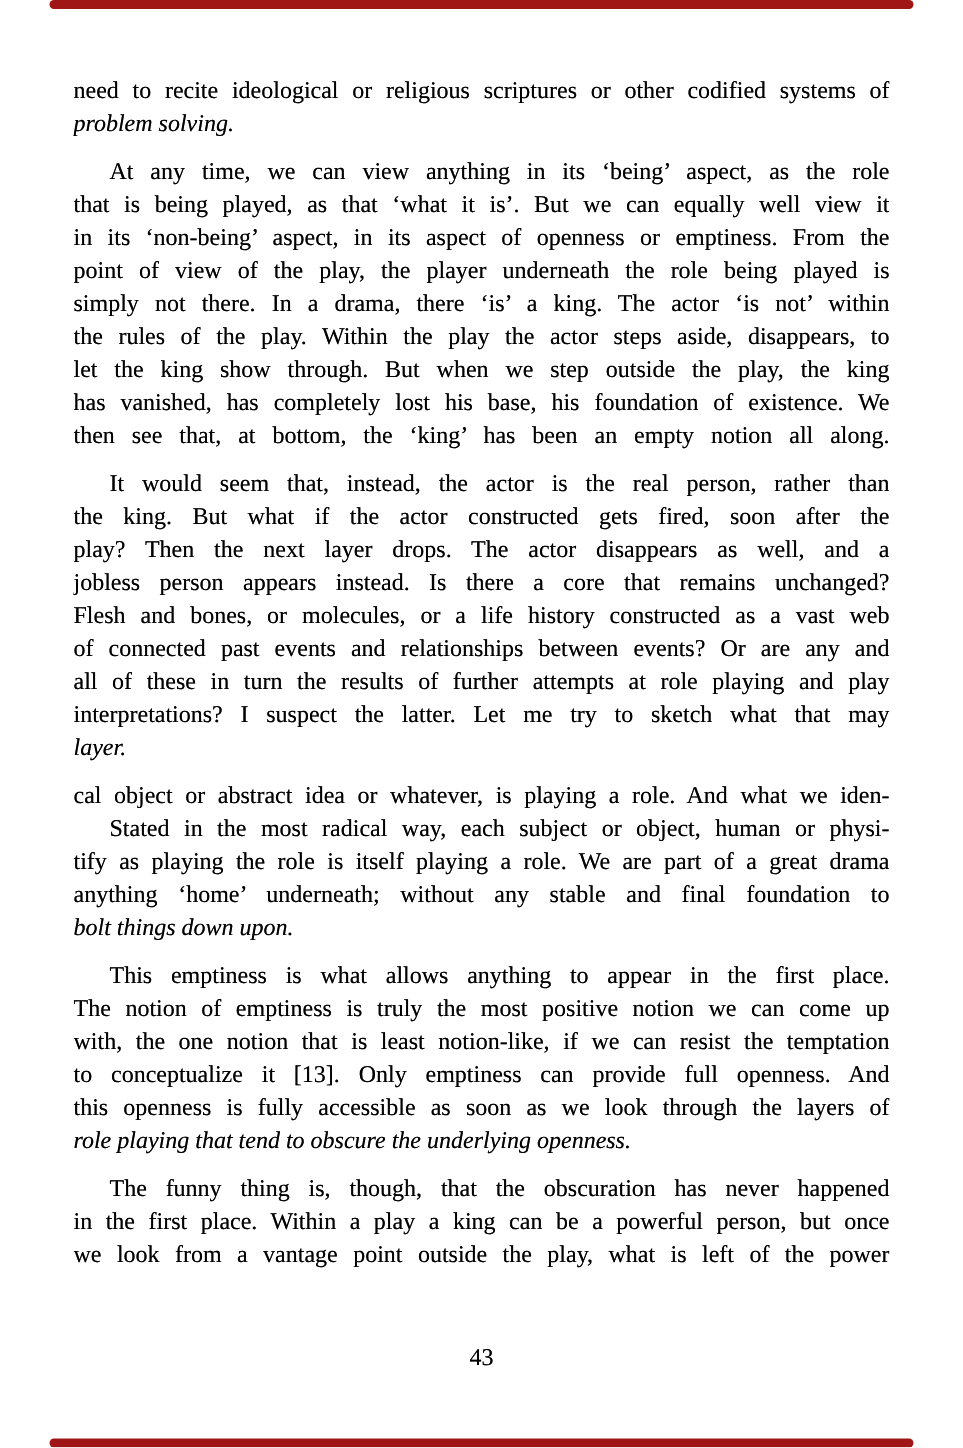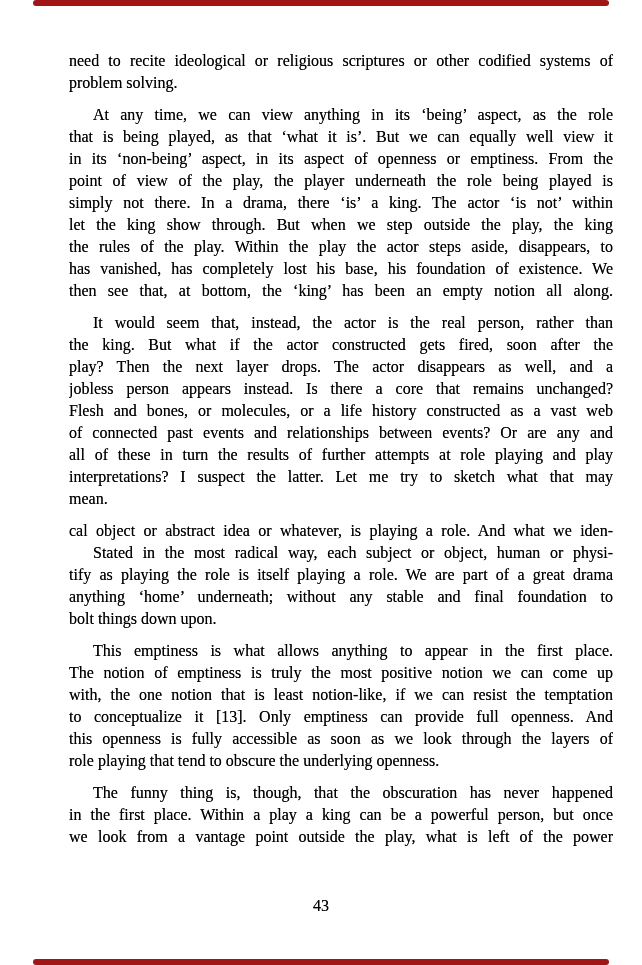--- a/index.html
+++ b/index.html
@@ -22,32 +22,31 @@
   .edge-bar.top { top: 0; }
   .edge-bar.bottom { bottom: 0; }
   .text-block {
     position: absolute;
     left: 49px;
     top: 50px;
     width: 544px;
     font-size: 16px;
     line-height: 22px;
     text-shadow: 0 0 0.3px rgba(0,0,0,0.65); 
-    margin-left: 20px;
   }
   .para { margin: 0; }
   .para + .para { margin-top: 10px; }
   .line {
     text-align: justify;
     text-align-last: justify;
     white-space: nowrap;
     overflow: hidden;
   }
   .line.first-indent { text-indent: 24px; }
-  .line.para-end { text-align-last: left; }
+  .line.para-end { text-align-last: left; font-style: italic; }
   .page-number {
     position: absolute;
     top: 896px;
     left: 0;
     width: 642px;
     text-align: center;
     font-size: 16px;
     line-height: 20px;
     text-shadow: 0 0 0.3px rgba(0,0,0,0.65);
   }
@@ -61,35 +60,35 @@
       <div class="para">
         <div class="line">need to recite ideological or religious scriptures or other codified systems of</div>
         <div class="line para-end">problem solving.</div>
       </div>
       <div class="para">
         <div class="line first-indent">At any time, we can view anything in its ‘being’ aspect, as the role</div>
         <div class="line">that is being played, as that ‘what it is’. But we can equally well view it</div>
         <div class="line">in its ‘non-being’ aspect, in its aspect of openness or emptiness. From the</div>
         <div class="line">point of view of the play, the player underneath the role being played is</div>
         <div class="line">simply not there. In a drama, there ‘is’ a king. The actor ‘is not’ within</div>
+        <div class="line">the rules of the play. Within the play the actor steps aside, disappears, to</div>
         <div class="line">let the king show through. But when we step outside the play, the king</div>
-        <div class="line">the rules of the play. Within the play the actor steps aside, disappears, to</div>
         <div class="line">has vanished, has completely lost his base, his foundation of existence. We</div>
         <div class="line">then see that, at bottom, the ‘king’ has been an empty notion all along.</div>
       </div>
       <div class="para">
         <div class="line first-indent">It would seem that, instead, the actor is the real person, rather than</div>
         <div class="line">the king. But what if the actor constructed gets fired, soon after the</div>
         <div class="line">play? Then the next layer drops. The actor disappears as well, and a</div>
         <div class="line">jobless person appears instead. Is there a core that remains unchanged?</div>
         <div class="line">Flesh and bones, or molecules, or a life history constructed as a vast web</div>
         <div class="line">of connected past events and relationships between events? Or are any and</div>
         <div class="line">all of these in turn the results of further attempts at role playing and play</div>
         <div class="line">interpretations? I suspect the latter. Let me try to sketch what that may</div>
-        <div class="line para-end">mean.</div>
+        <div class="line para-end">layer.</div>
       </div>
       <div class="para">
         <div class="line">cal object or abstract idea or whatever, is playing a role. And what we iden-</div>
         <div class="line first-indent">Stated in the most radical way, each subject or object, human or physi-</div>
         <div class="line">tify as playing the role is itself playing a role. We are part of a great drama</div>
         <div class="line">anything ‘home’ underneath; without any stable and final foundation to</div>
         <div class="line para-end">bolt things down upon.</div>
       </div>
       <div class="para">
         <div class="line first-indent">This emptiness is what allows anything to appear in the first place.</div>

